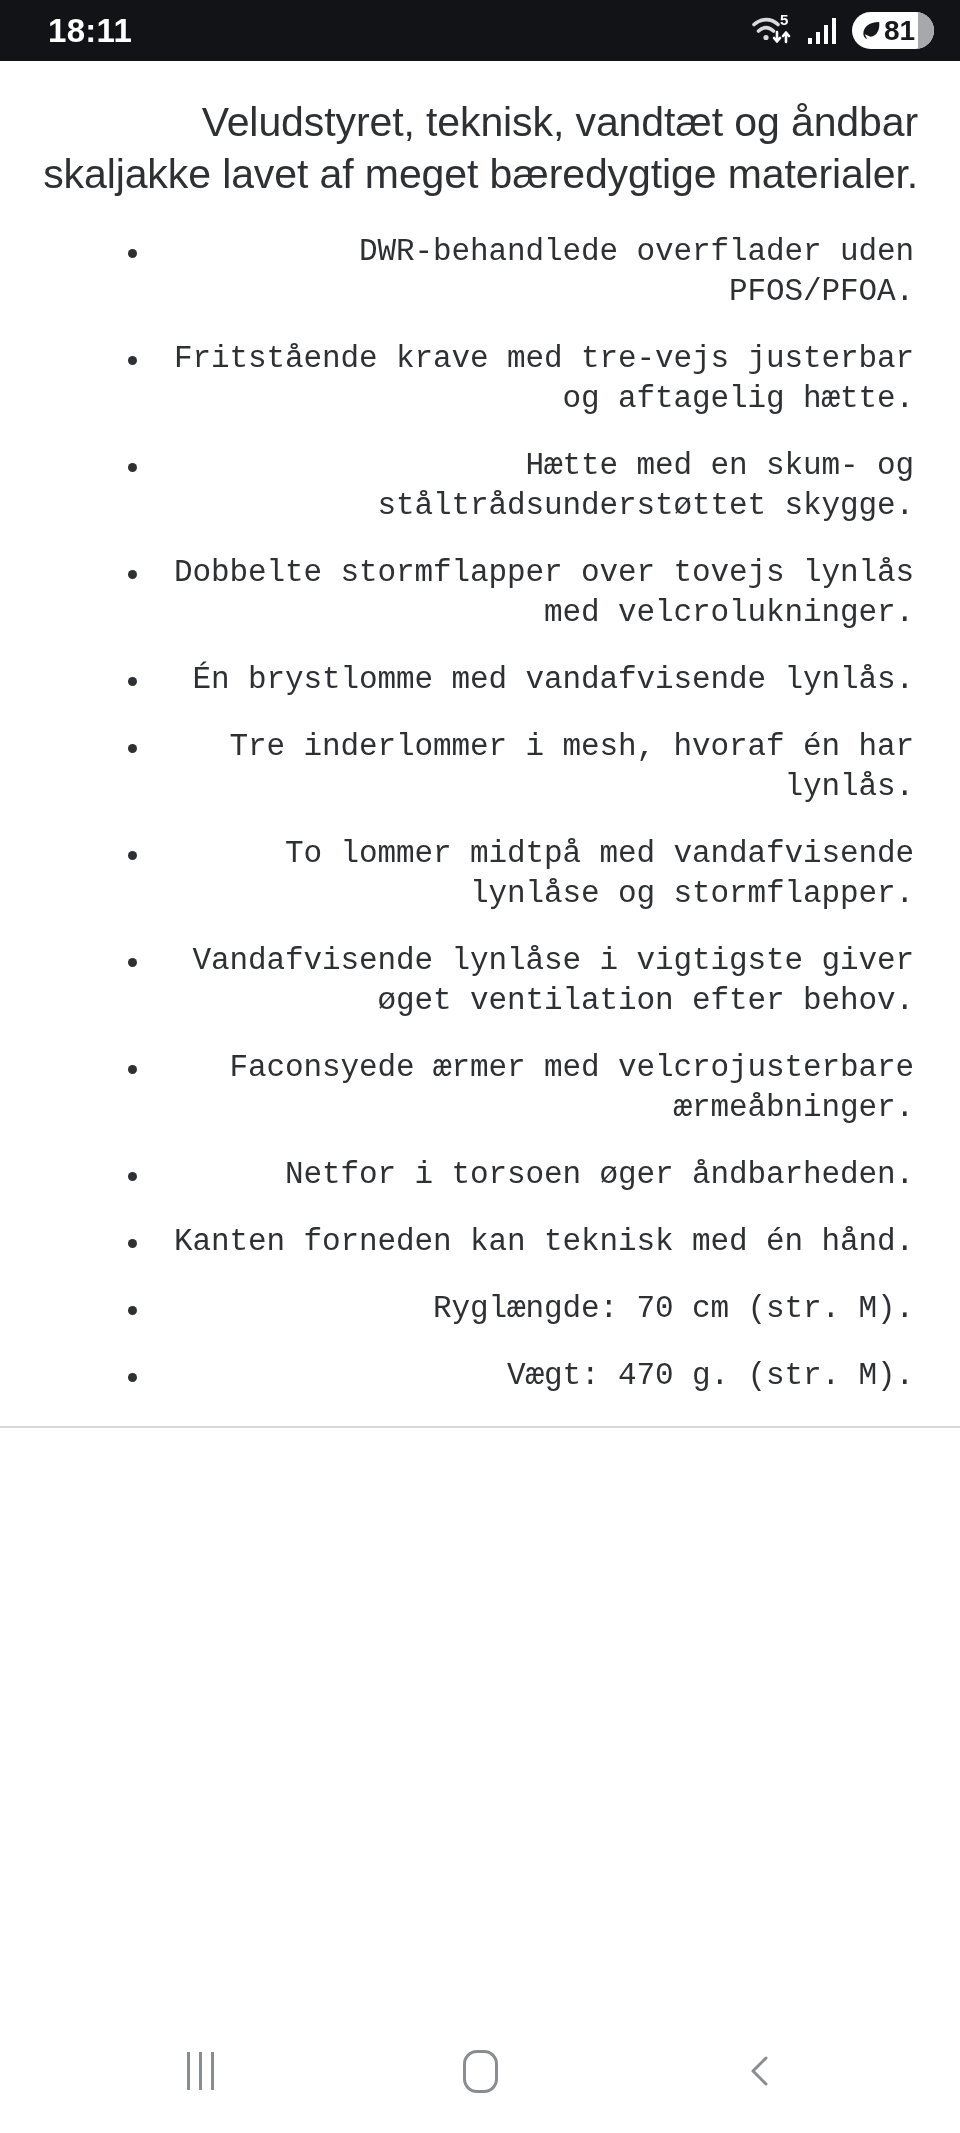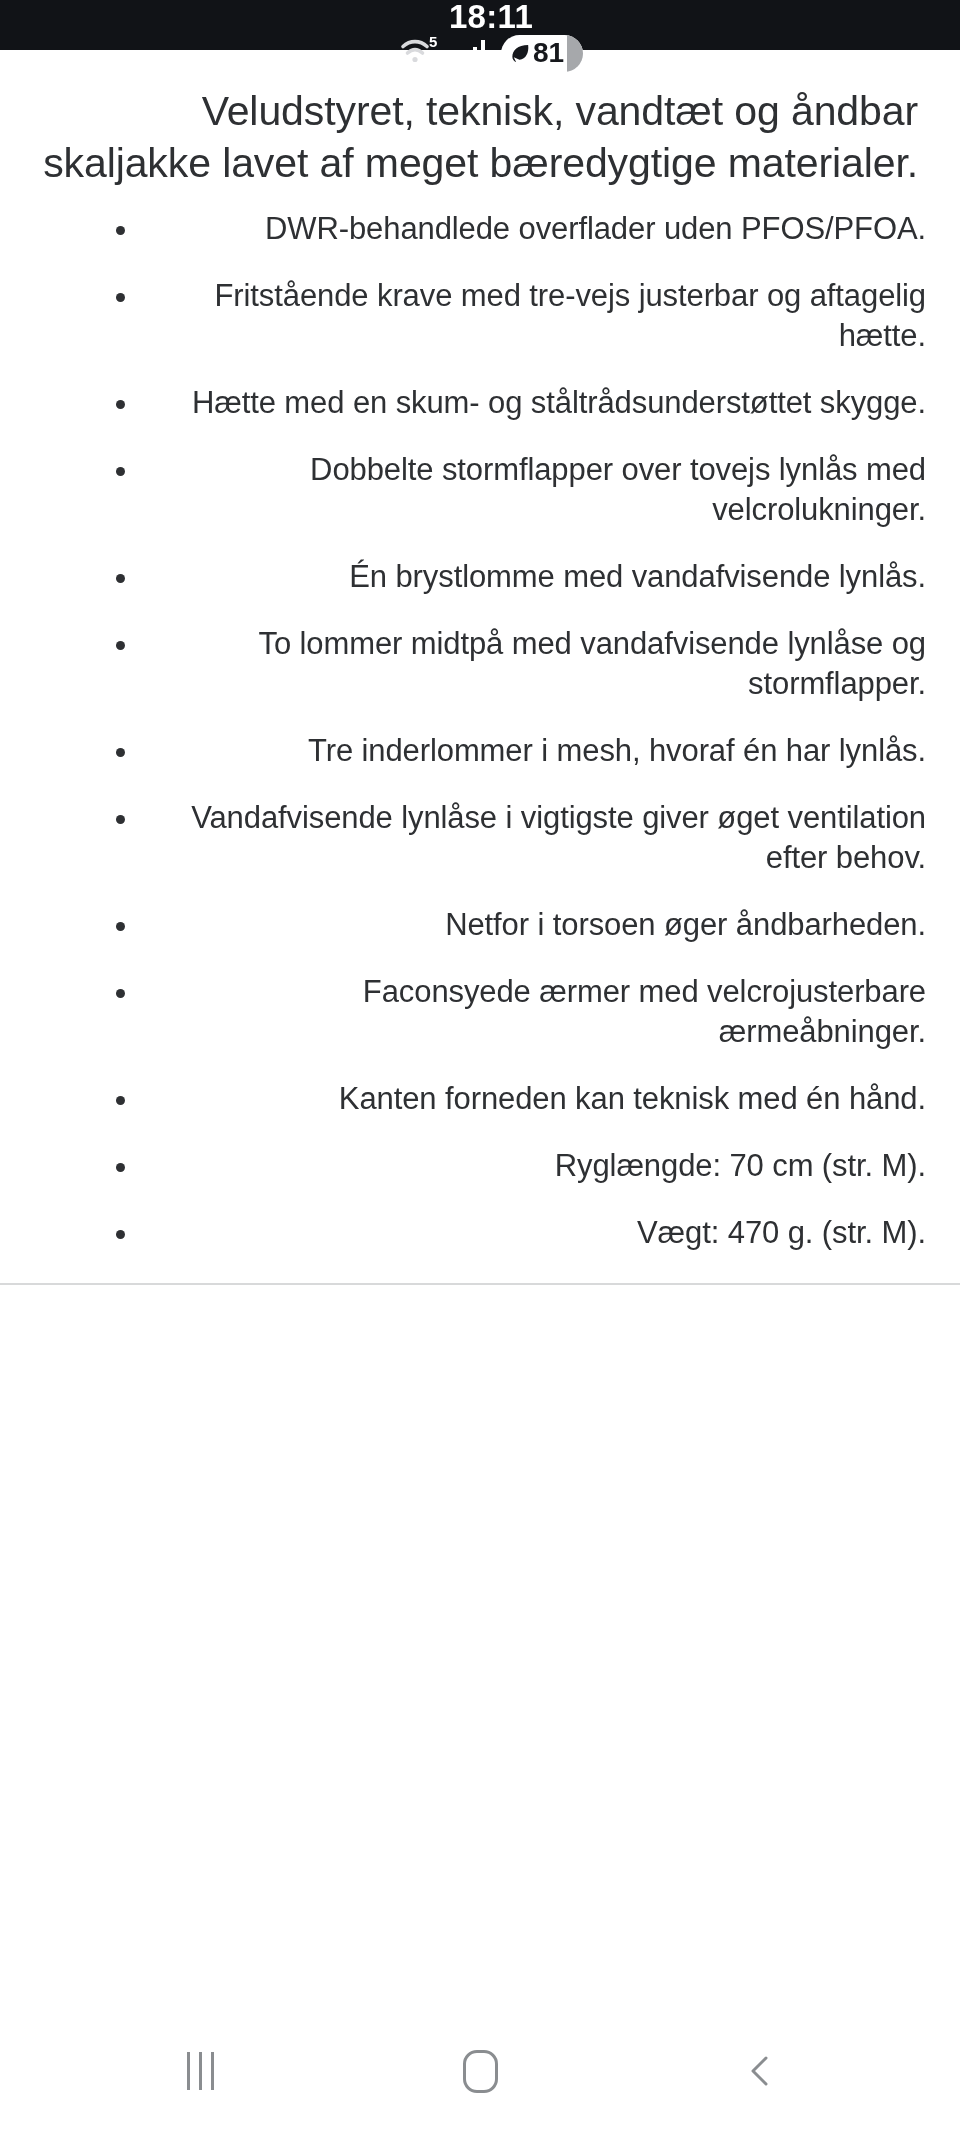--- a/index.html
+++ b/index.html
@@ -10,28 +10,27 @@
     width: 960px;
     height: 2133px;
     background: #ffffff;
     font-family: "Liberation Sans", "DejaVu Sans", sans-serif;
     overflow: hidden;
     position: relative;
   }
 
   
   .status-bar {
-    height: 50px;
+    height: 61px;
     background: #111317;
     display: flex;
     align-items: center;
     justify-content: space-between;
     padding: 0 26px 0 48px;
     box-sizing: border-box;
-    flex-direction: column;
   }
   .status-clock {
     color: #ffffff;
     font-size: 33px;
     font-weight: 700;
     letter-spacing: 0.3px;
     line-height: 1;
   }
   .status-icons {
     display: flex;
@@ -97,22 +96,23 @@
     margin: 0;
     padding: 36px 42px 0 38px;
     font-size: 41px;
     font-weight: 400;
     line-height: 1.26;
     color: #2e3033;
     letter-spacing: -0.1px;
   }
   .feature-list {
     list-style: none;
-    margin: 4px;
+    margin: 16px;
     padding: 16px 30px 0 112px;
+    font-family: Liberation Mono, monospace;
   }
   .feature-list li {
     position: relative;
     font-size: 31px;
     line-height: 1.29;
     color: #2e3033;
     margin-bottom: 27px;
     padding-left: 32px;
     letter-spacing: -0.1px;
   }
@@ -226,25 +226,25 @@
 <div class="content">
 
   <h1 class="page-heading">Veludstyret, teknisk, vandtæt og åndbar skaljakke lavet af meget bæredygtige materialer.</h1>
 
   <ul class="feature-list">
     <li>DWR-behandlede overflader uden PFOS/PFOA.</li>
     <li>Fritstående krave med tre-vejs justerbar og aftagelig hætte.</li>
     <li>Hætte med en skum- og ståltrådsunderstøttet skygge.</li>
     <li>Dobbelte stormflapper over tovejs lynlås med velcrolukninger.</li>
     <li>Én brystlomme med vandafvisende lynlås.</li>
+    <li>Tre inderlommer i mesh, hvoraf én har lynlås.</li>
     <li>To lommer midtpå med vandafvisende lynlåse og stormflapper.</li>
-    <li>Tre inderlommer i mesh, hvoraf én har lynlås.</li>
     <li>Vandafvisende lynlåse i vigtigste giver øget ventilation efter behov.</li>
+    <li>Faconsyede ærmer med velcrojusterbare ærmeåbninger.</li>
     <li>Netfor i torsoen øger åndbarheden.</li>
-    <li>Faconsyede ærmer med velcrojusterbare ærmeåbninger.</li>
     <li>Kanten forneden kan teknisk med én hånd.</li>
     <li>Ryglængde: 70 cm (str. M).</li>
     <li>Vægt: 470 g. (str. M).</li>
   </ul>
 
   <div class="section-divider"></div>
 
 </div>
 
 <div class="nav-bar">

